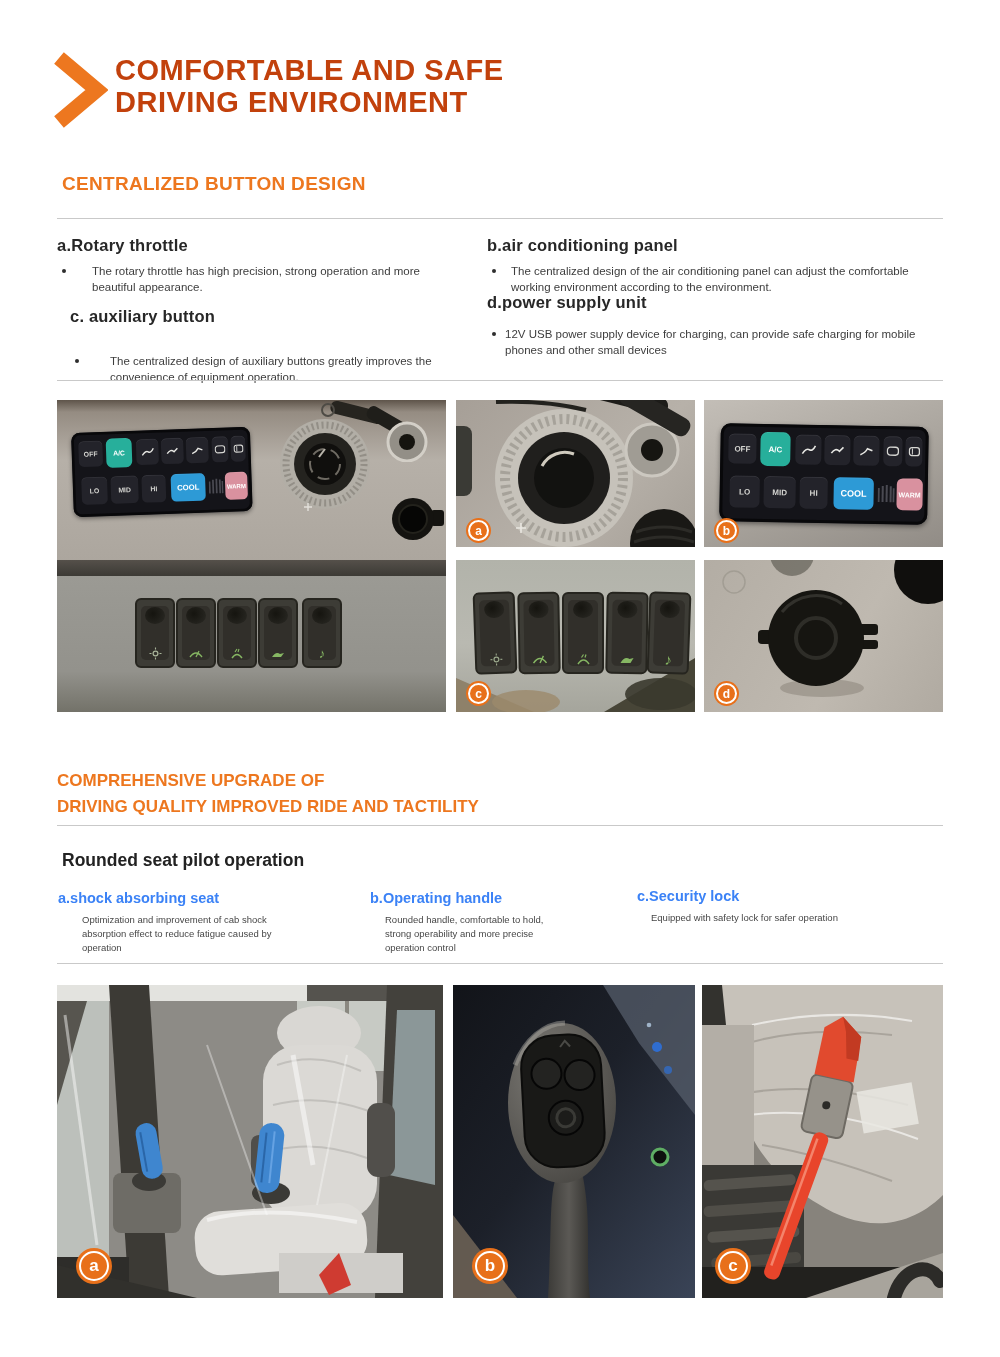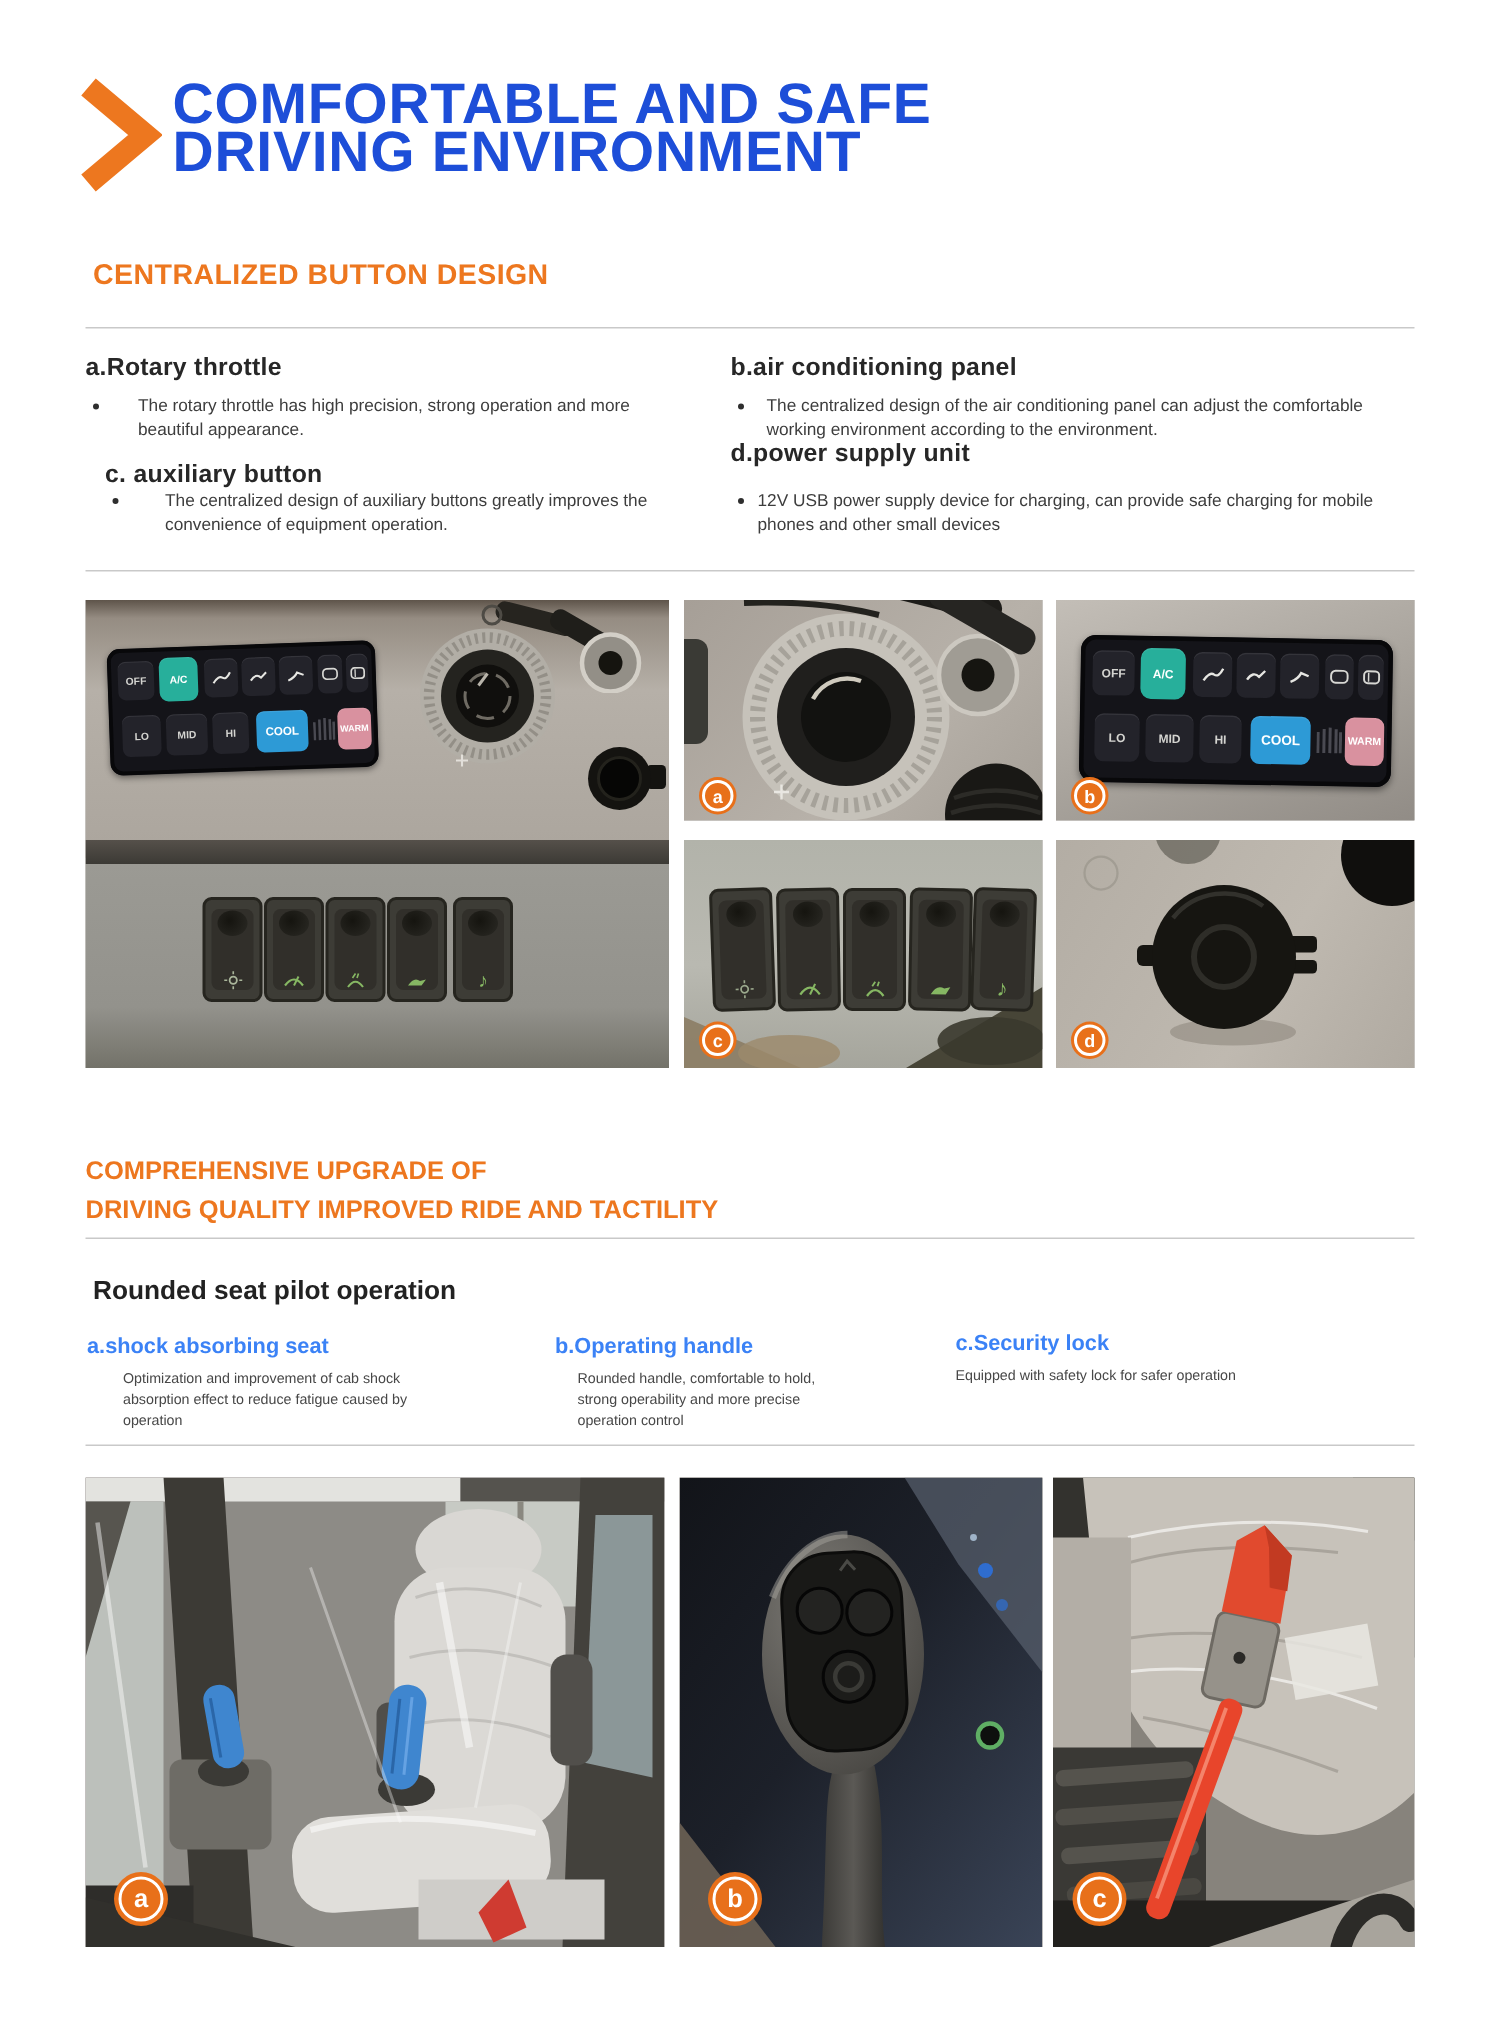--- a/index.html
+++ b/index.html
@@ -1,21 +1,21 @@
 <!DOCTYPE html>
 <html><head>
 <meta charset="utf-8">
 <style>
   html,body{margin:0;padding:0;background:#ffffff;}
   body{width:1000px;height:1357px;position:relative;font-family:"Liberation Sans","DejaVu Sans",sans-serif;}
   .abs{position:absolute;}
   .page{position:absolute;left:0;top:0;width:1000px;height:1357px;background:#fff;overflow:hidden;}
 
   
-  .main-title{position:absolute;left:115px;top:54px;color:#1d4ed8;font-size:38px;line-height:32px;font-weight:700;letter-spacing:.5px;}
+  .main-title{position:absolute;left:115px;top:54px;color:#c2410c;font-size:29px;line-height:32px;font-weight:700;letter-spacing:.5px;}
   .sec-head{position:absolute;color:#ED771F;font-weight:700;}
   .rule{position:absolute;left:57px;width:886px;height:1px;background:#c9c9c9;}
 
   
   .feat1{position:absolute;}
   .feat1 .lab{font-size:16.5px;font-weight:700;color:#272727;letter-spacing:.2px;}
   .feat1 .desc{display:flex;margin-top:8px;font-size:11.5px;line-height:16px;color:#3d3d3d;justify-content:space-between;}
   .dot{flex:none;width:4px;height:4px;border-radius:50%;background:#2e2e2e;margin:6px 9px 0 5px;}
 
   
@@ -71,21 +71,21 @@
   </div>
   <div class="feat1" style="left:487px;top:236px;width:456px">
     <div class="lab">b.air conditioning panel</div>
     <div class="desc">
         <span class="dot"></span>
       <span style="width:432px">The centralized design of the air conditioning panel can adjust the comfortable working environment according to the environment.</span>
       </div>
   </div>
   <div class="feat1" style="left:70px;top:307px;width:395px">
     <div class="lab">c. auxiliary button</div>
-    <div class="desc" style="margin-top:0">
+    <div class="desc" style="margin-top:27px">
         <span class="dot"></span>
       <span style="width:355px">The centralized design of auxiliary buttons greatly improves the convenience of equipment operation.</span>
       </div>
   </div>
   <div class="feat1" style="left:487px;top:293px;width:456px">
     <div class="lab">d.power supply unit</div>
     <div class="desc" style="margin-top:14px">
         <span class="dot"></span>
       <span style="width:440px">12V USB power supply device for charging, can provide safe charging for mobile phones and other small devices</span>
       </div>
@@ -362,21 +362,21 @@
   <div class="feat2" style="left:58px;top:890px;width:300px">
     <div class="lab">a.shock absorbing seat</div>
     <div class="desc" style="margin-left:24px;width:205px">Optimization and improvement of cab shock absorption effect to reduce fatigue caused by operation</div>
   </div>
   <div class="feat2" style="left:370px;top:890px;width:260px">
     <div class="lab">b.Operating handle</div>
     <div class="desc" style="margin-left:15px;width:178px">Rounded handle, comfortable to hold, strong operability and more precise operation control</div>
   </div>
   <div class="feat2" style="left:637px;top:888px;width:300px">
     <div class="lab">c.Security lock</div>
-    <div class="desc" style="margin-left:0;width:230px;white-space:nowrap">Equipped with safety lock for safer operation</div>
+    <div class="desc" style="margin-left:14px;width:230px;white-space:nowrap">Equipped with safety lock for safer operation</div>
   </div>
 
   <div class="rule" style="top:963px"></div>
 
   <div class="photo" style="left:57px;top:985px;width:386px;height:313px">
     <svg class="abs" style="left:0;top:0" width="386" height="313" viewBox="0 0 386 313">
       <rect x="0" y="0" width="386" height="313" fill="#8d8b86"></rect>
       <rect x="0" y="0" width="250" height="16" fill="#e3e3df"></rect>
       <rect x="250" y="0" width="136" height="16" fill="#55534e"></rect>
       <polygon points="0,16 52,16 52,300 0,278" fill="#bcc0bb"></polygon>

